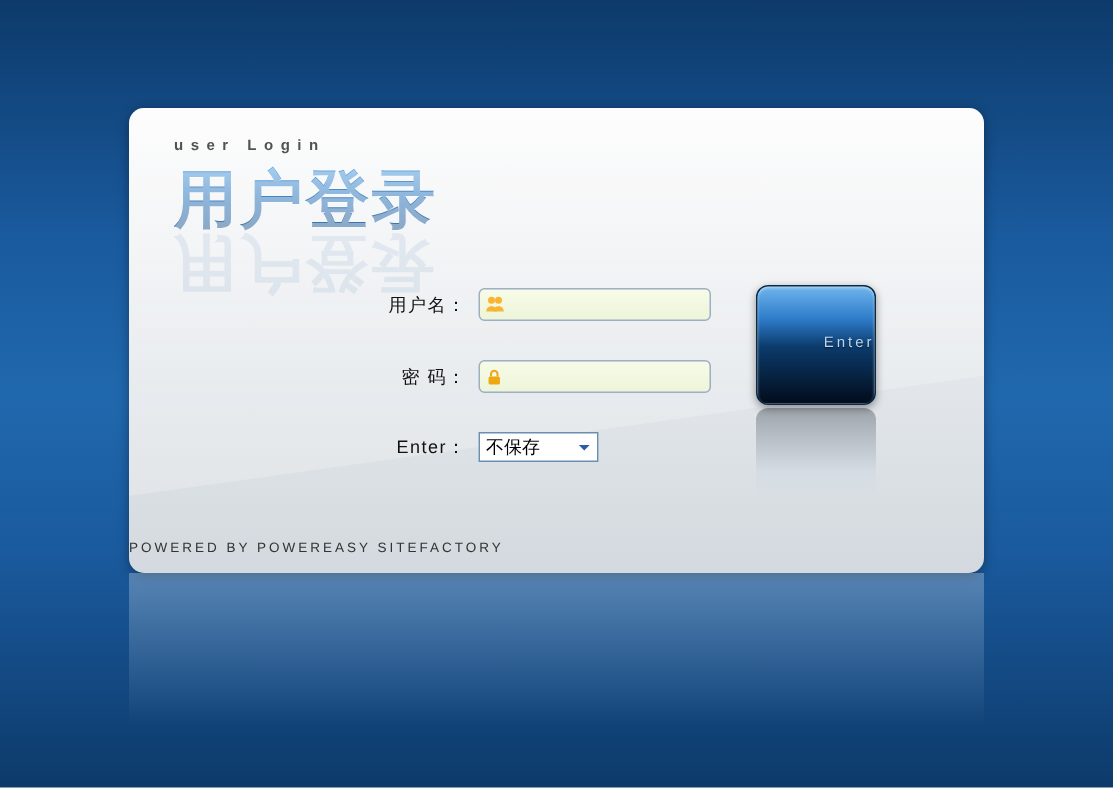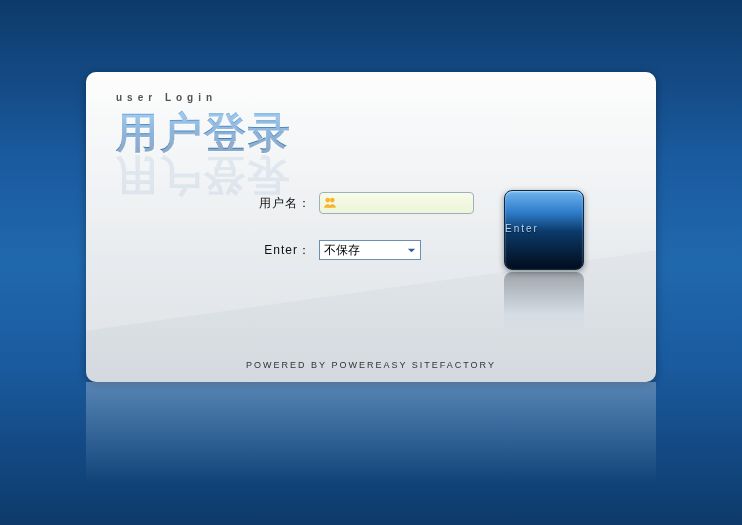--- a/index.html
+++ b/index.html
@@ -115,21 +115,21 @@
     background: transparent;
     outline: none;
     font-size: 12px;
     padding: 0 4px;
     height: 100%;
   }
   .user-icon { color: #f5a303; }
   .lock-icon { color: #e8a112; }
 
   .select {
-    width: 102px;
+    width: 80px;
     height: 20px;
     border: 1px solid #6b8fb3;
     background: #fff;
     display: flex;
     align-items: center;
     justify-content: space-between;
     padding: 0 2px 0 4px;
     font-size: 12px;
     cursor: pointer;
   }
@@ -149,21 +149,21 @@
     top: 118px;
     width: 80px;
     height: 80px;
     border-radius: 8px;
     background: linear-gradient(to bottom, #6fb4ec 0%, #2d7bc9 28%, #0b3a6a 52%, #020c1b 100%);
     border: 1px solid #0a2a4a;
     box-shadow: 0 2px 6px rgba(0,0,0,0.4), inset 0 1px 2px rgba(255,255,255,0.5);
     cursor: pointer;
     display: flex;
     flex-direction: column;
-    align-items: flex-start;
+    align-items: flex-end;
     justify-content: center;
     z-index: 3;
   }
   .login-btn .enter-small {
     font-size: 10px;
     letter-spacing: 2px;
     color: #b8d6f2;
     margin-bottom: 4px;
     text-shadow: 0 1px 1px rgba(0,0,0,0.6);
   }
@@ -185,21 +185,21 @@
     background: linear-gradient(to bottom, rgba(2,12,27,0.30) 0%, rgba(47,123,201,0.04) 70%, transparent 100%);
     transform: scaleY(1);
     z-index: 2;
   }
 
   .footer {
     position: absolute;
     left: 0;
     right: 0;
     bottom: 12px;
-    text-align: center;
+    text-align: left;
     font-size: 9px;
     letter-spacing: 2px;
     color: #333;
     z-index: 3;
     margin-top: 12px;
   }
 
   .panel-reflection {
     position: absolute;
     left: 86px;
@@ -232,20 +232,32 @@
               <circle cx="8" cy="7" r="4" fill="#f7b531"></circle>
               <circle cx="16" cy="7" r="4" fill="#f7b531"></circle>
               <path d="M2 20c0-4 3-6 6-6s6 2 6 6" fill="#f7b531"></path>
               <path d="M10 20c0-4 3-6 6-6s6 2 6 6" fill="#f7b531"></path>
             </svg>
         </span>
         <input type="text" value="" style="">
       </div>
     </div>
 
+    <div class="row">
+      <div class="label">密 码：</div>
+      <div class="input-wrap">
+        <span class="icon lock-icon">
+          <svg width="13" height="13" viewBox="0 0 24 24">
+              <rect x="5" y="11" width="14" height="10" rx="2" fill="#eea813"></rect>
+              <path d="M8 11V8a4 4 0 0 1 8 0v3" stroke="#eea813" stroke-width="2.5" fill="none"></path>
+            </svg>
+        </span>
+        <input type="password" value="" style="">
+      </div>
+    </div>
 
     <div class="row">
       <div class="label">Enter：</div>
       <div class="select">
         <span>不保存</span>
         <span class="caret">
           <svg width="9" height="9" viewBox="0 0 10 10">
               <path d="M1 3 L5 7 L9 3 Z" fill="#2a5da0"></path>
             </svg>
         </span>

